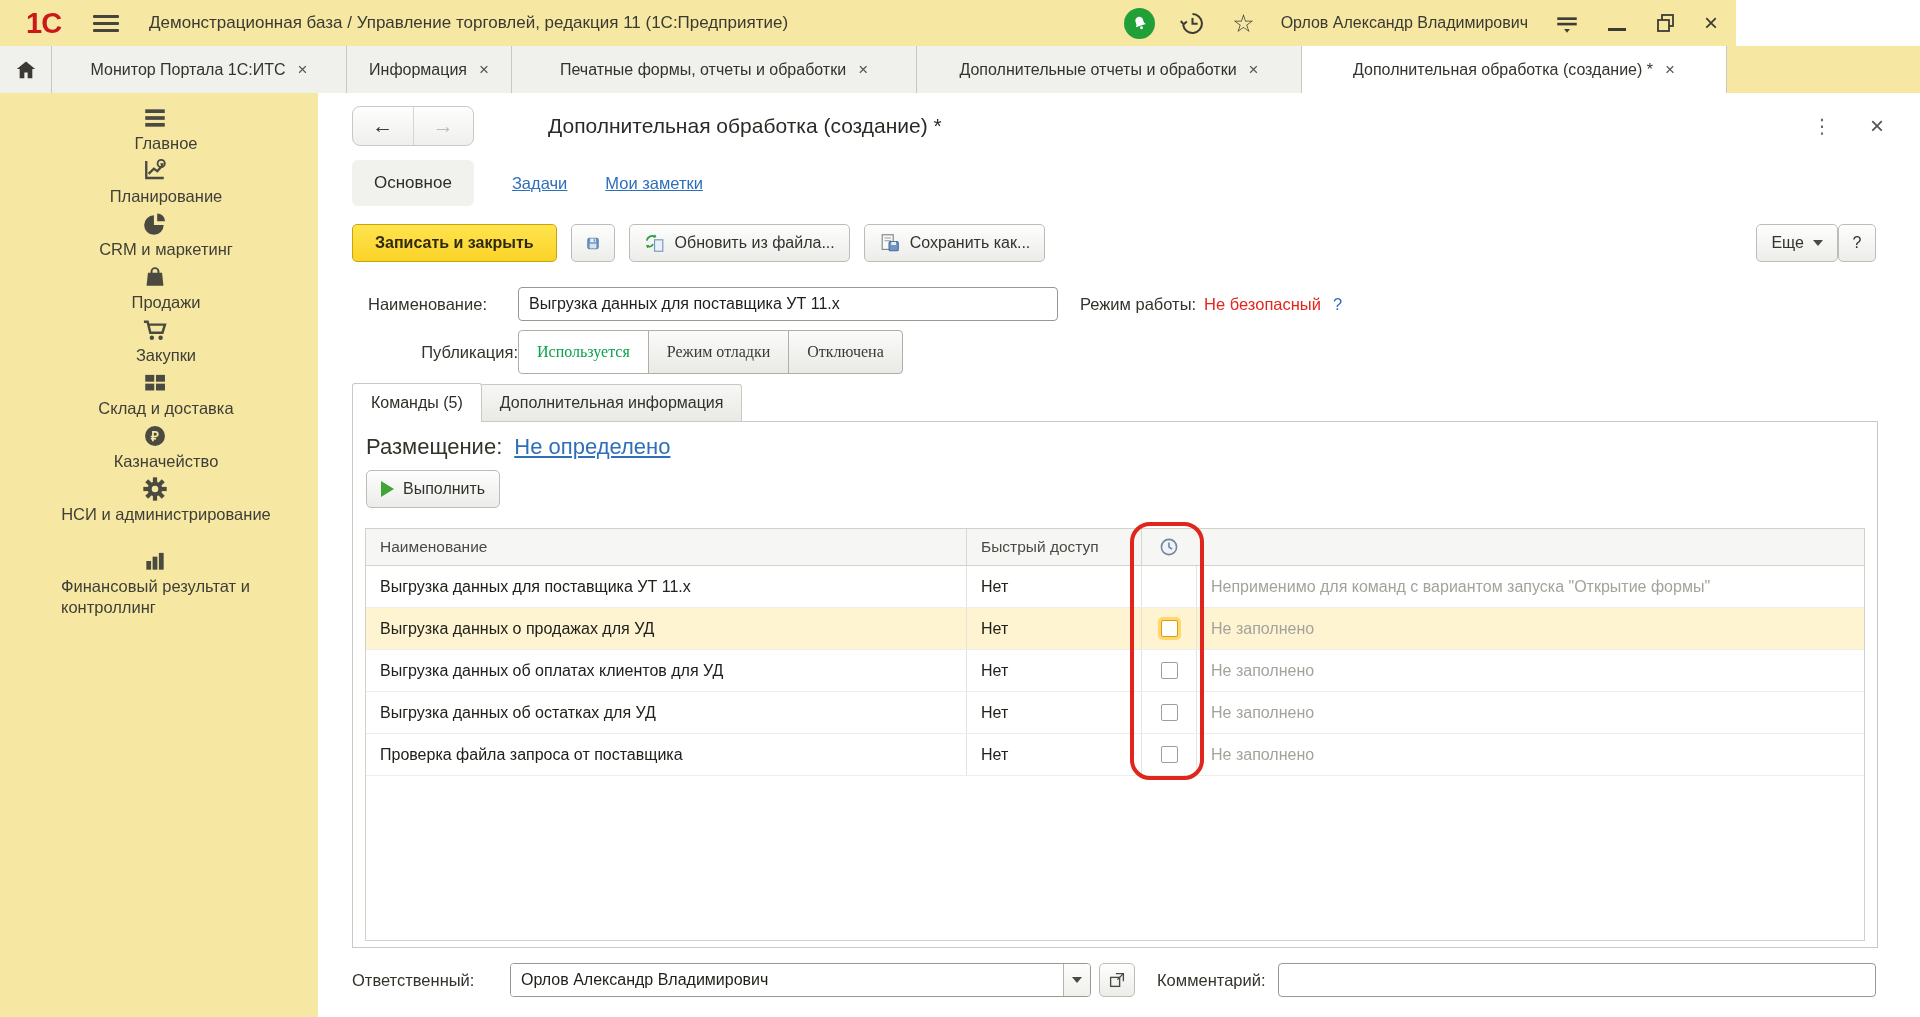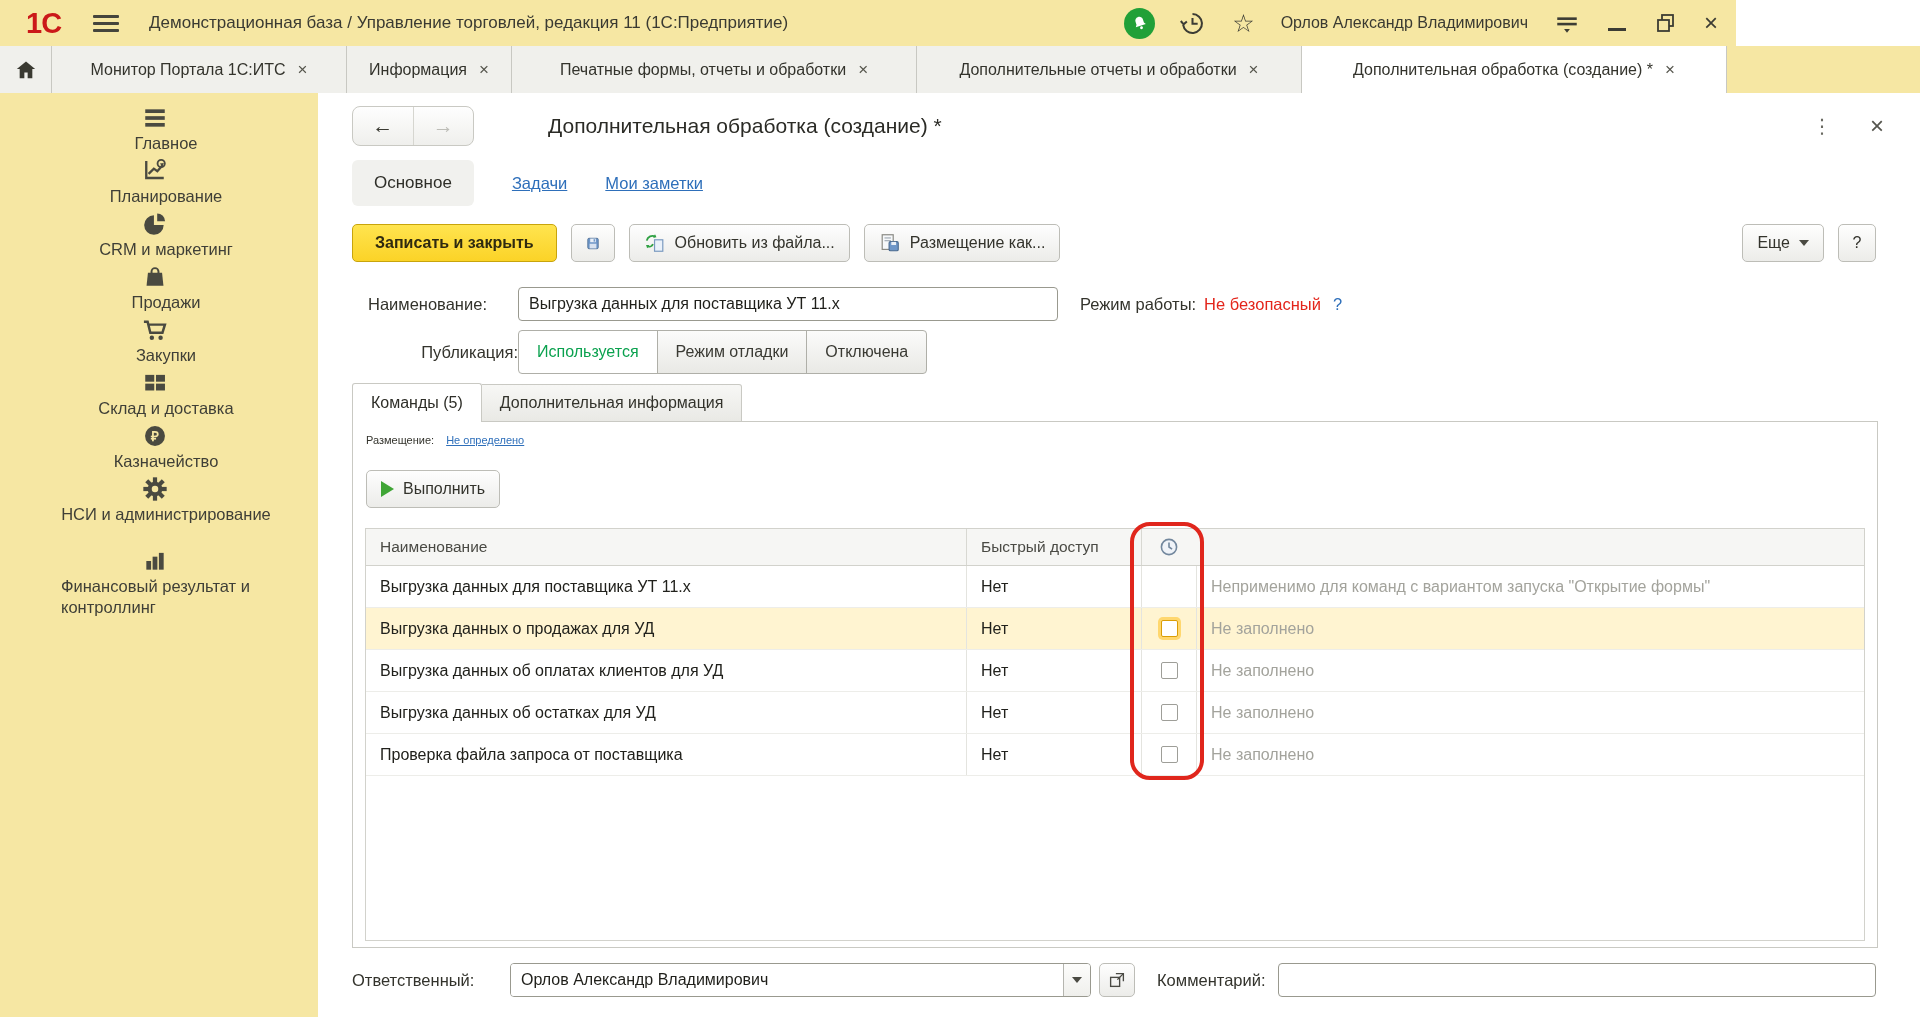--- a/index.html
+++ b/index.html
@@ -66,46 +66,46 @@
   .form-nav { position:absolute; top:66px; left:34px; height:48px; display:flex; align-items:center; }
   .fn-active { background:#F1F1EE; border-radius:6px; padding:13px 22px; font-size:17px; color:#2E2E28; cursor:default; }
   .fn-link { margin-left:38px; font-size:16.5px; color:#2E6FBA; text-decoration:underline; cursor:pointer; }
   
   .tb { position:absolute; top:130px; left:34px; right:44px; height:40px; display:flex; align-items:center; }
   .btn { background:linear-gradient(#FEFEFE,#ECECE9); border:1px solid #BDBDB7; border-radius:5px;
          font-size:16px; color:#33332C; padding:0 14px; height:38px; display:inline-flex; align-items:center; gap:9px; cursor:pointer; font-family:inherit; }
   .btn-primary { background:linear-gradient(#FFE44F,#FBD327); border:1px solid #C8A40C; font-weight:700; color:#2E2A10; padding:0 22px; }
   .icon-only { width:44px; justify-content:center; }
   .tb .gap { width:14px; flex:none; }
-  .tb-right { margin-left:auto; display:flex; gap:14px; }
+  .tb-right { margin-left:auto; display:flex; }
   .caret { width:0; height:0; border-left:5px solid transparent; border-right:5px solid transparent; border-top:6px solid #4A4A42; }
   
   .frow { position:absolute; left:34px; right:44px; display:flex; align-items:center;margin-left:16px; }
   .row-name { top:194px; height:34px; }
   .row-pub  { top:241px; height:36px;text-align:right; }
   .flabel { width:150px; font-size:16.5px; color:#33332C; flex:none; }
   .text-input { height:34px; border:1px solid #99998F; border-radius:4px; font-size:16px; color:#1F1F1A;
                 padding:0 10px; font-family:inherit; background:#fff; }
   .name-input { width:540px; }
   .mode-wrap { margin-left:22px; display:flex; align-items:center; font-size:16.5px; }
   .mode-val { color:#E3251B; margin-left:8px; }
   .mode-help { color:#2E6FBA; margin-left:12px; cursor:pointer; }
   .seg { display:flex; }
   .seg-btn { border:1px solid #AFAFA8; padding:16px 18px; height:44px; display:flex; align-items:center;
-             font-size:16px; color:#3A3A33; background:linear-gradient(#FBFBFA,#E9E9E5); cursor:pointer; margin-left:-1px; }
+             font-size:16px; color:#3A3A33; background:linear-gradient(#FBFBFA,#E9E9E5); cursor:pointer; margin-left:-1px;font-family:Liberation Serif, serif; }
   .seg-btn:first-child { border-radius:4px 0 0 4px; margin-left:0; }
   .seg-btn:last-child { border-radius:0 4px 4px 0; }
   .seg-btn.on { background:#FFFFFF; color:#0AA14E; }
   
   .cmd-tabs { position:absolute; top:290px; left:34px; display:flex; z-index:2; }
   .ctab { font-size:16px; padding:4px 18px; height:39px; display:flex; align-items:center; cursor:pointer; }
   .ctab.active { background:#fff; border:1px solid #C9C9C3; border-bottom:none; color:#2E2E28; border-radius:3px 3px 0 0; }
   .ctab.inactive { background:linear-gradient(#F7F7F5,#E9E9E5); border:1px solid #C9C9C3; border-left:none; height:38px; margin-top:1px; border-radius:0 3px 0 0; }
   .group-box { position:absolute; top:328px; left:34px; width:1526px; height:527px; border:1px solid #C9C9C3; background:#fff; }
-  .placement { position:absolute; top:12px; left:13px; display:flex; align-items:center; font-size:11px; }
+  .placement { position:absolute; top:12px; left:13px; display:flex; align-items:center; font-size:22px; }
   .placement a { margin-left:12px; color:#2E6FBA; text-decoration:underline; cursor:pointer; }
   .run-btn { position:absolute; top:48px; left:13px; }
   .play { width:0; height:0; border-top:8px solid transparent; border-bottom:8px solid transparent; border-left:13px solid #3FA535; }
   
   .tbl { position:absolute; top:106px; left:12px; width:1500px; height:413px; border:1px solid #D2D2CC; background:#fff; }
   .thead { display:flex; height:37px; background:#F6F6F4; border-bottom:1px solid #D2D2CC; align-items:stretch;
            font-size:15.5px; color:#4A4A44; }
   .trow { display:flex; height:42px; align-items:stretch; font-size:16px; color:#21211C; border-bottom:1px solid #EDEDE9; background:#fff; }
   .trow.sel { background:#FFF4D1; }
   .cell { display:flex; align-items:center; }
@@ -353,21 +353,21 @@
     </button>
     <span class="gap"></span>
     <button class="btn">
       <svg width="22" height="22" viewBox="0 0 24 24">
         <rect x="3.5" y="3" width="12" height="16" fill="#F6F8FA" stroke="#8A8A84" stroke-width="1.3"></rect>
         <line x1="6" y1="6.5" x2="13" y2="6.5" stroke="#9AA4AE" stroke-width="1.2"></line>
         <line x1="6" y1="9.5" x2="13" y2="9.5" stroke="#9AA4AE" stroke-width="1.2"></line>
         <rect x="11" y="10.5" width="10" height="10" rx="1.5" fill="#6E96C8" stroke="#49698F" stroke-width="1.2"></rect>
         <rect x="13.4" y="10.8" width="5.2" height="3.4" fill="#E9EFF7"></rect>
       </svg>
-      <span>Размещение как...</span>
+      <span>Сохранить как...</span>
     </button>
     <div class="tb-right">
       <button class="btn">
         <span>Еще</span>
         <span class="caret"></span>
       </button>
       <button class="btn icon-only" style="width:38px">?</button>
     </div>
   </div>
 

